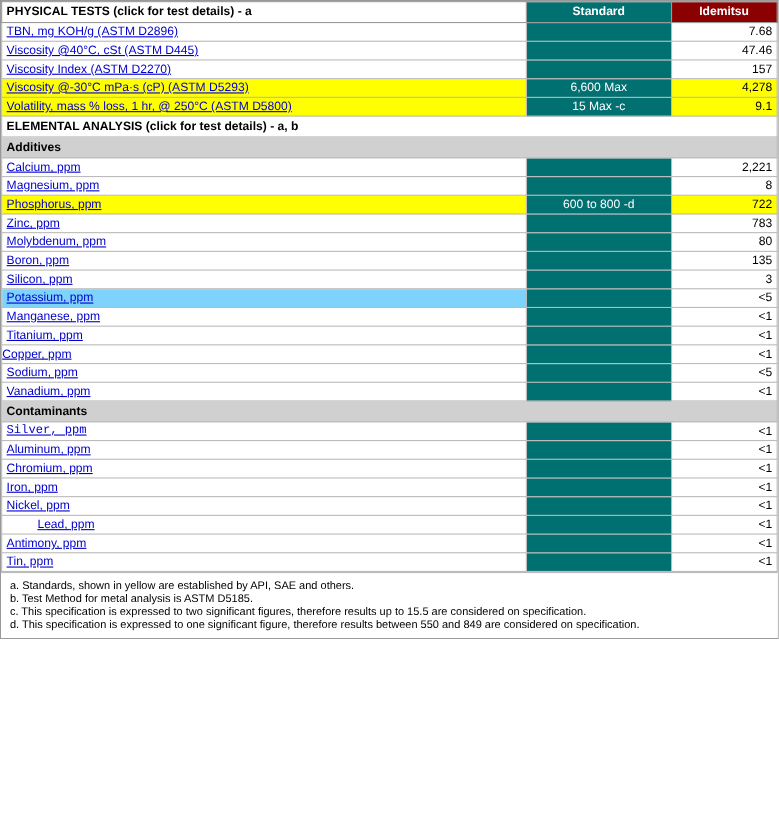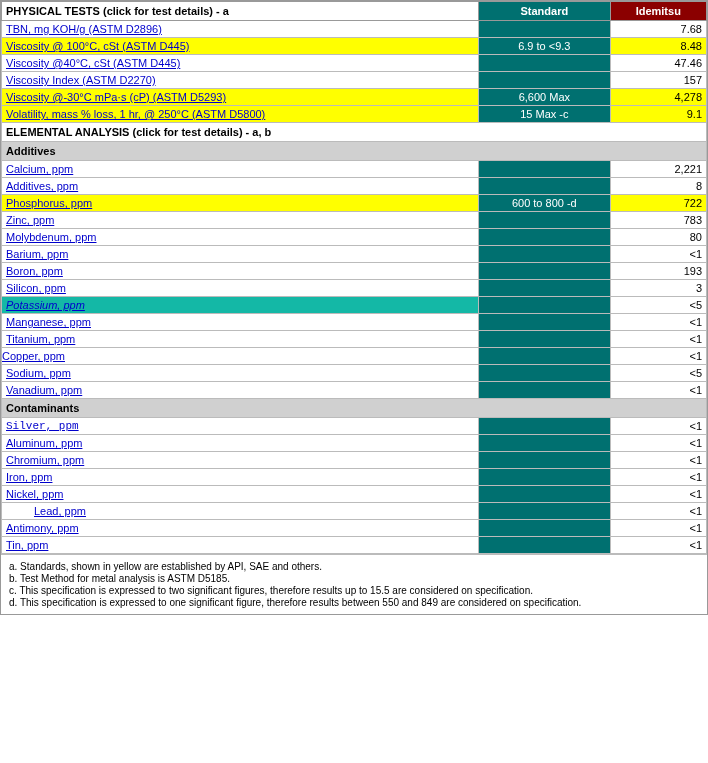--- a/index.html
+++ b/index.html
@@ -26,25 +26,20 @@
         <td style="background:#8b0000; color:#fff; font-weight:bold; text-align:center; border:1px solid #999; padding:3px 4px;">Idemitsu</td>
       </tr>
     </thead>
     <tbody id="table-body">
     <tr>
           <td style="border: 1px solid rgb(187, 187, 187); padding: 2px 4px; background: rgb(255, 255, 255);"><a href="#" style="color: rgb(0, 0, 204); text-decoration: underline;">TBN, mg KOH/g (ASTM D2896)</a></td>
           <td style="border: 1px solid rgb(187, 187, 187); padding: 2px 4px; background: rgb(0, 112, 112); color: rgb(255, 255, 255); text-align: center;"></td>
           <td style="border: 1px solid rgb(187, 187, 187); padding: 2px 4px; text-align: right; background: rgb(255, 255, 255);">7.68</td>
         </tr>
         <tr>
-          <td style="border: 1px solid rgb(187, 187, 187); padding: 2px 4px; background: rgb(255, 255, 0);"><a href="#" style="color: rgb(0, 0, 204); text-decoration: underline;">Viscosity @ 100°C, cSt (ASTM D445)</a></td>
-          <td style="border: 1px solid rgb(187, 187, 187); padding: 2px 4px; background: rgb(0, 112, 112); color: rgb(255, 255, 255); text-align: center;">6.9 to &lt;9.3</td>
-          <td style="border: 1px solid rgb(187, 187, 187); padding: 2px 4px; text-align: right; background: rgb(255, 255, 0);">8.48</td>
-        </tr>
-        <tr>
           <td style="border: 1px solid rgb(187, 187, 187); padding: 2px 4px; background: rgb(255, 255, 255);"><a href="#" style="color: rgb(0, 0, 204); text-decoration: underline;">Viscosity @40°C, cSt (ASTM D445)</a></td>
           <td style="border: 1px solid rgb(187, 187, 187); padding: 2px 4px; background: rgb(0, 112, 112); color: rgb(255, 255, 255); text-align: center;"></td>
           <td style="border: 1px solid rgb(187, 187, 187); padding: 2px 4px; text-align: right; background: rgb(255, 255, 255);">47.46</td>
         </tr>
         <tr>
           <td style="border: 1px solid rgb(187, 187, 187); padding: 2px 4px; background: rgb(255, 255, 255);"><a href="#" style="color: rgb(0, 0, 204); text-decoration: underline;">Viscosity Index (ASTM D2270)</a></td>
           <td style="border: 1px solid rgb(187, 187, 187); padding: 2px 4px; background: rgb(0, 112, 112); color: rgb(255, 255, 255); text-align: center;"></td>
           <td style="border: 1px solid rgb(187, 187, 187); padding: 2px 4px; text-align: right; background: rgb(255, 255, 255);">157</td>
         </tr>
         <tr>
@@ -62,56 +57,51 @@
         </tr>
         <tr>
           <td colspan="3" style="background: rgb(208, 208, 208); font-weight: bold; font-size: 11px; padding: 3px 4px; border: 1px solid rgb(187, 187, 187);">Additives</td>
         </tr>
         <tr>
           <td style="border: 1px solid rgb(187, 187, 187); padding: 2px 4px; background: rgb(255, 255, 255);"><a href="#" style="color: rgb(0, 0, 204); text-decoration: underline;">Calcium, ppm</a></td>
           <td style="border: 1px solid rgb(187, 187, 187); padding: 2px 4px; background: rgb(0, 112, 112); color: rgb(255, 255, 255); text-align: center;"></td>
           <td style="border: 1px solid rgb(187, 187, 187); padding: 2px 4px; text-align: right; background: rgb(255, 255, 255);">2,221</td>
         </tr>
         <tr>
-          <td style="border: 1px solid rgb(187, 187, 187); padding: 2px 4px; background: rgb(255, 255, 255);"><a href="#" style="color: rgb(0, 0, 204); text-decoration: underline;">Additives, ppm</a></td>
+          <td style="border: 1px solid rgb(187, 187, 187); padding: 2px 4px; background: rgb(255, 255, 255);"><a href="#" style="color: rgb(0, 0, 204); text-decoration: underline;">Magnesium, ppm</a></td>
           <td style="border: 1px solid rgb(187, 187, 187); padding: 2px 4px; background: rgb(0, 112, 112); color: rgb(255, 255, 255); text-align: center;"></td>
           <td style="border: 1px solid rgb(187, 187, 187); padding: 2px 4px; text-align: right; background: rgb(255, 255, 255);">8</td>
         </tr>
         <tr>
           <td style="border: 1px solid rgb(187, 187, 187); padding: 2px 4px; background: rgb(255, 255, 0);"><a href="#" style="color: rgb(0, 0, 204); text-decoration: underline;">Phosphorus, ppm</a></td>
           <td style="border: 1px solid rgb(187, 187, 187); padding: 2px 4px; background: rgb(0, 112, 112); color: rgb(255, 255, 255); text-align: center;">600 to 800 -d</td>
           <td style="border: 1px solid rgb(187, 187, 187); padding: 2px 4px; text-align: right; background: rgb(255, 255, 0);">722</td>
         </tr>
         <tr>
           <td style="border: 1px solid rgb(187, 187, 187); padding: 2px 4px; background: rgb(255, 255, 255);"><a href="#" style="color: rgb(0, 0, 204); text-decoration: underline;">Zinc, ppm</a></td>
           <td style="border: 1px solid rgb(187, 187, 187); padding: 2px 4px; background: rgb(0, 112, 112); color: rgb(255, 255, 255); text-align: center;"></td>
           <td style="border: 1px solid rgb(187, 187, 187); padding: 2px 4px; text-align: right; background: rgb(255, 255, 255);">783</td>
         </tr>
         <tr>
           <td style="border: 1px solid rgb(187, 187, 187); padding: 2px 4px; background: rgb(255, 255, 255);"><a href="#" style="color: rgb(0, 0, 204); text-decoration: underline;">Molybdenum, ppm</a></td>
           <td style="border: 1px solid rgb(187, 187, 187); padding: 2px 4px; background: rgb(0, 112, 112); color: rgb(255, 255, 255); text-align: center;"></td>
           <td style="border: 1px solid rgb(187, 187, 187); padding: 2px 4px; text-align: right; background: rgb(255, 255, 255);">80</td>
         </tr>
         <tr>
-          <td style="border: 1px solid rgb(187, 187, 187); padding: 2px 4px; background: rgb(255, 255, 255);"><a href="#" style="color: rgb(0, 0, 204); text-decoration: underline;">Barium, ppm</a></td>
-          <td style="border: 1px solid rgb(187, 187, 187); padding: 2px 4px; background: rgb(0, 112, 112); color: rgb(255, 255, 255); text-align: center;"></td>
-          <td style="border: 1px solid rgb(187, 187, 187); padding: 2px 4px; text-align: right; background: rgb(255, 255, 255);">&lt;1</td>
-        </tr>
-        <tr>
           <td style="border: 1px solid rgb(187, 187, 187); padding: 2px 4px; background: rgb(255, 255, 255);"><a href="#" style="color: rgb(0, 0, 204); text-decoration: underline;">Boron, ppm</a></td>
           <td style="border: 1px solid rgb(187, 187, 187); padding: 2px 4px; background: rgb(0, 112, 112); color: rgb(255, 255, 255); text-align: center;"></td>
-          <td style="border: 1px solid rgb(187, 187, 187); padding: 2px 4px; text-align: right; background: rgb(255, 255, 255);">193</td>
+          <td style="border: 1px solid rgb(187, 187, 187); padding: 2px 4px; text-align: right; background: rgb(255, 255, 255);">135</td>
         </tr>
         <tr>
           <td style="border: 1px solid rgb(187, 187, 187); padding: 2px 4px; background: rgb(255, 255, 255);"><a href="#" style="color: rgb(0, 0, 204); text-decoration: underline;">Silicon, ppm</a></td>
           <td style="border: 1px solid rgb(187, 187, 187); padding: 2px 4px; background: rgb(0, 112, 112); color: rgb(255, 255, 255); text-align: center;"></td>
           <td style="border: 1px solid rgb(187, 187, 187); padding: 2px 4px; text-align: right; background: rgb(255, 255, 255);">3</td>
         </tr>
         <tr>
-          <td style="border: 1px solid rgb(187, 187, 187); padding: 2px 4px; background: #14b8a6; font-style: italic;"><a href="#" style="color: rgb(0, 0, 204); text-decoration: underline;">Potassium, ppm</a></td>
+          <td style="border: 1px solid rgb(187, 187, 187); padding: 2px 4px; background: #7dd3fc;"><a href="#" style="color: rgb(0, 0, 204); text-decoration: underline;">Potassium, ppm</a></td>
           <td style="border: 1px solid rgb(187, 187, 187); padding: 2px 4px; background: rgb(0, 112, 112); color: rgb(255, 255, 255); text-align: center;"></td>
           <td style="border: 1px solid rgb(187, 187, 187); padding: 2px 4px; text-align: right; background: rgb(255, 255, 255);">&lt;5</td>
         </tr>
         <tr>
           <td style="border: 1px solid rgb(187, 187, 187); padding: 2px 4px; background: rgb(255, 255, 255);"><a href="#" style="color: rgb(0, 0, 204); text-decoration: underline;">Manganese, ppm</a></td>
           <td style="border: 1px solid rgb(187, 187, 187); padding: 2px 4px; background: rgb(0, 112, 112); color: rgb(255, 255, 255); text-align: center;"></td>
           <td style="border: 1px solid rgb(187, 187, 187); padding: 2px 4px; text-align: right; background: rgb(255, 255, 255);">&lt;1</td>
         </tr>
         <tr>
           <td style="border: 1px solid rgb(187, 187, 187); padding: 2px 4px; background: rgb(255, 255, 255);"><a href="#" style="color: rgb(0, 0, 204); text-decoration: underline;">Titanium, ppm</a></td>

